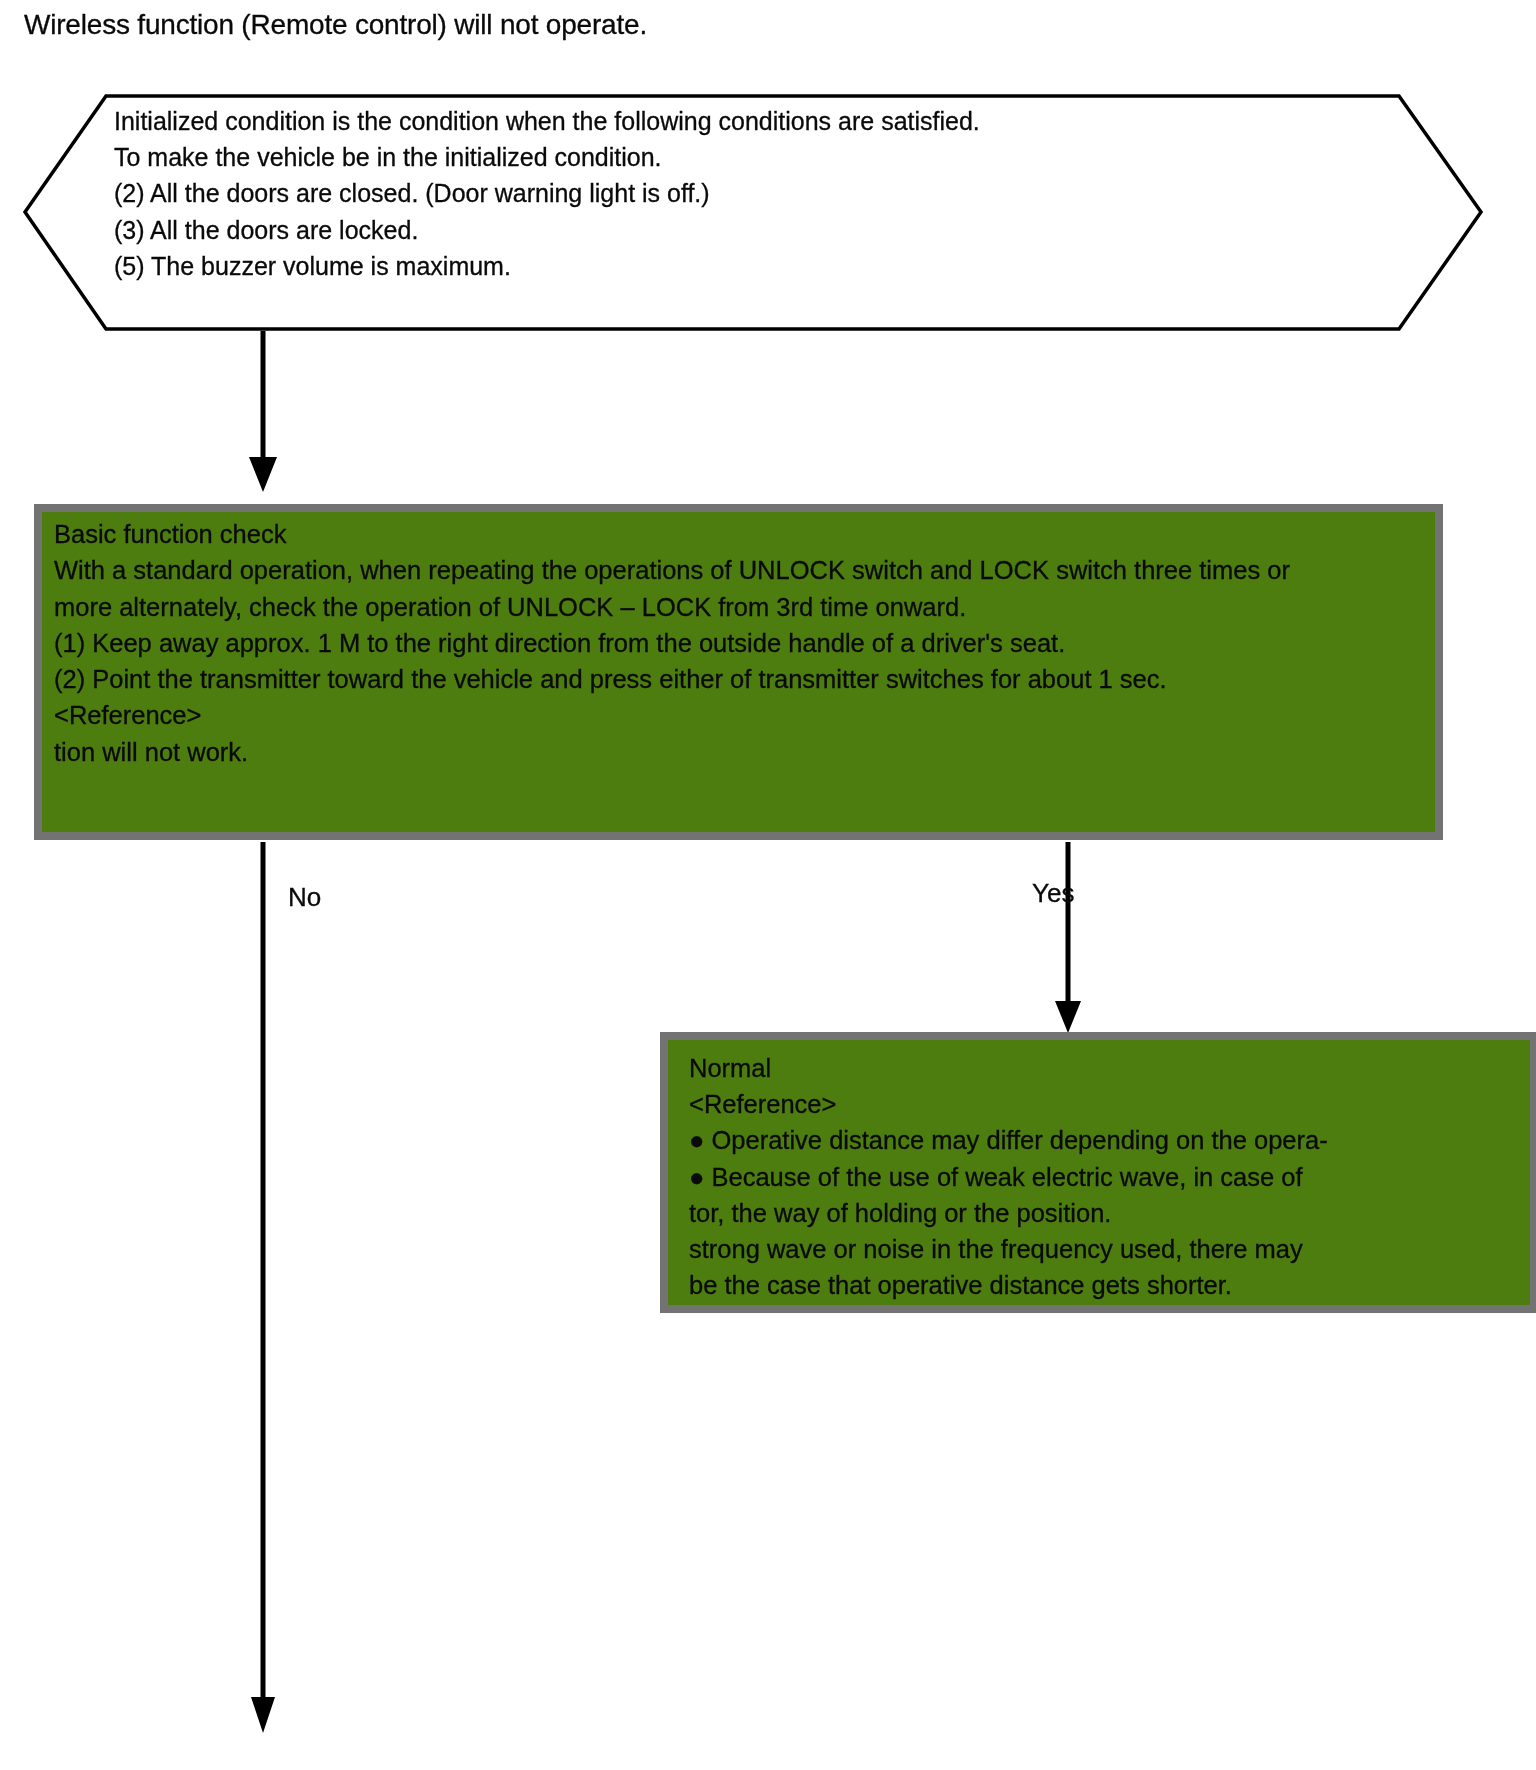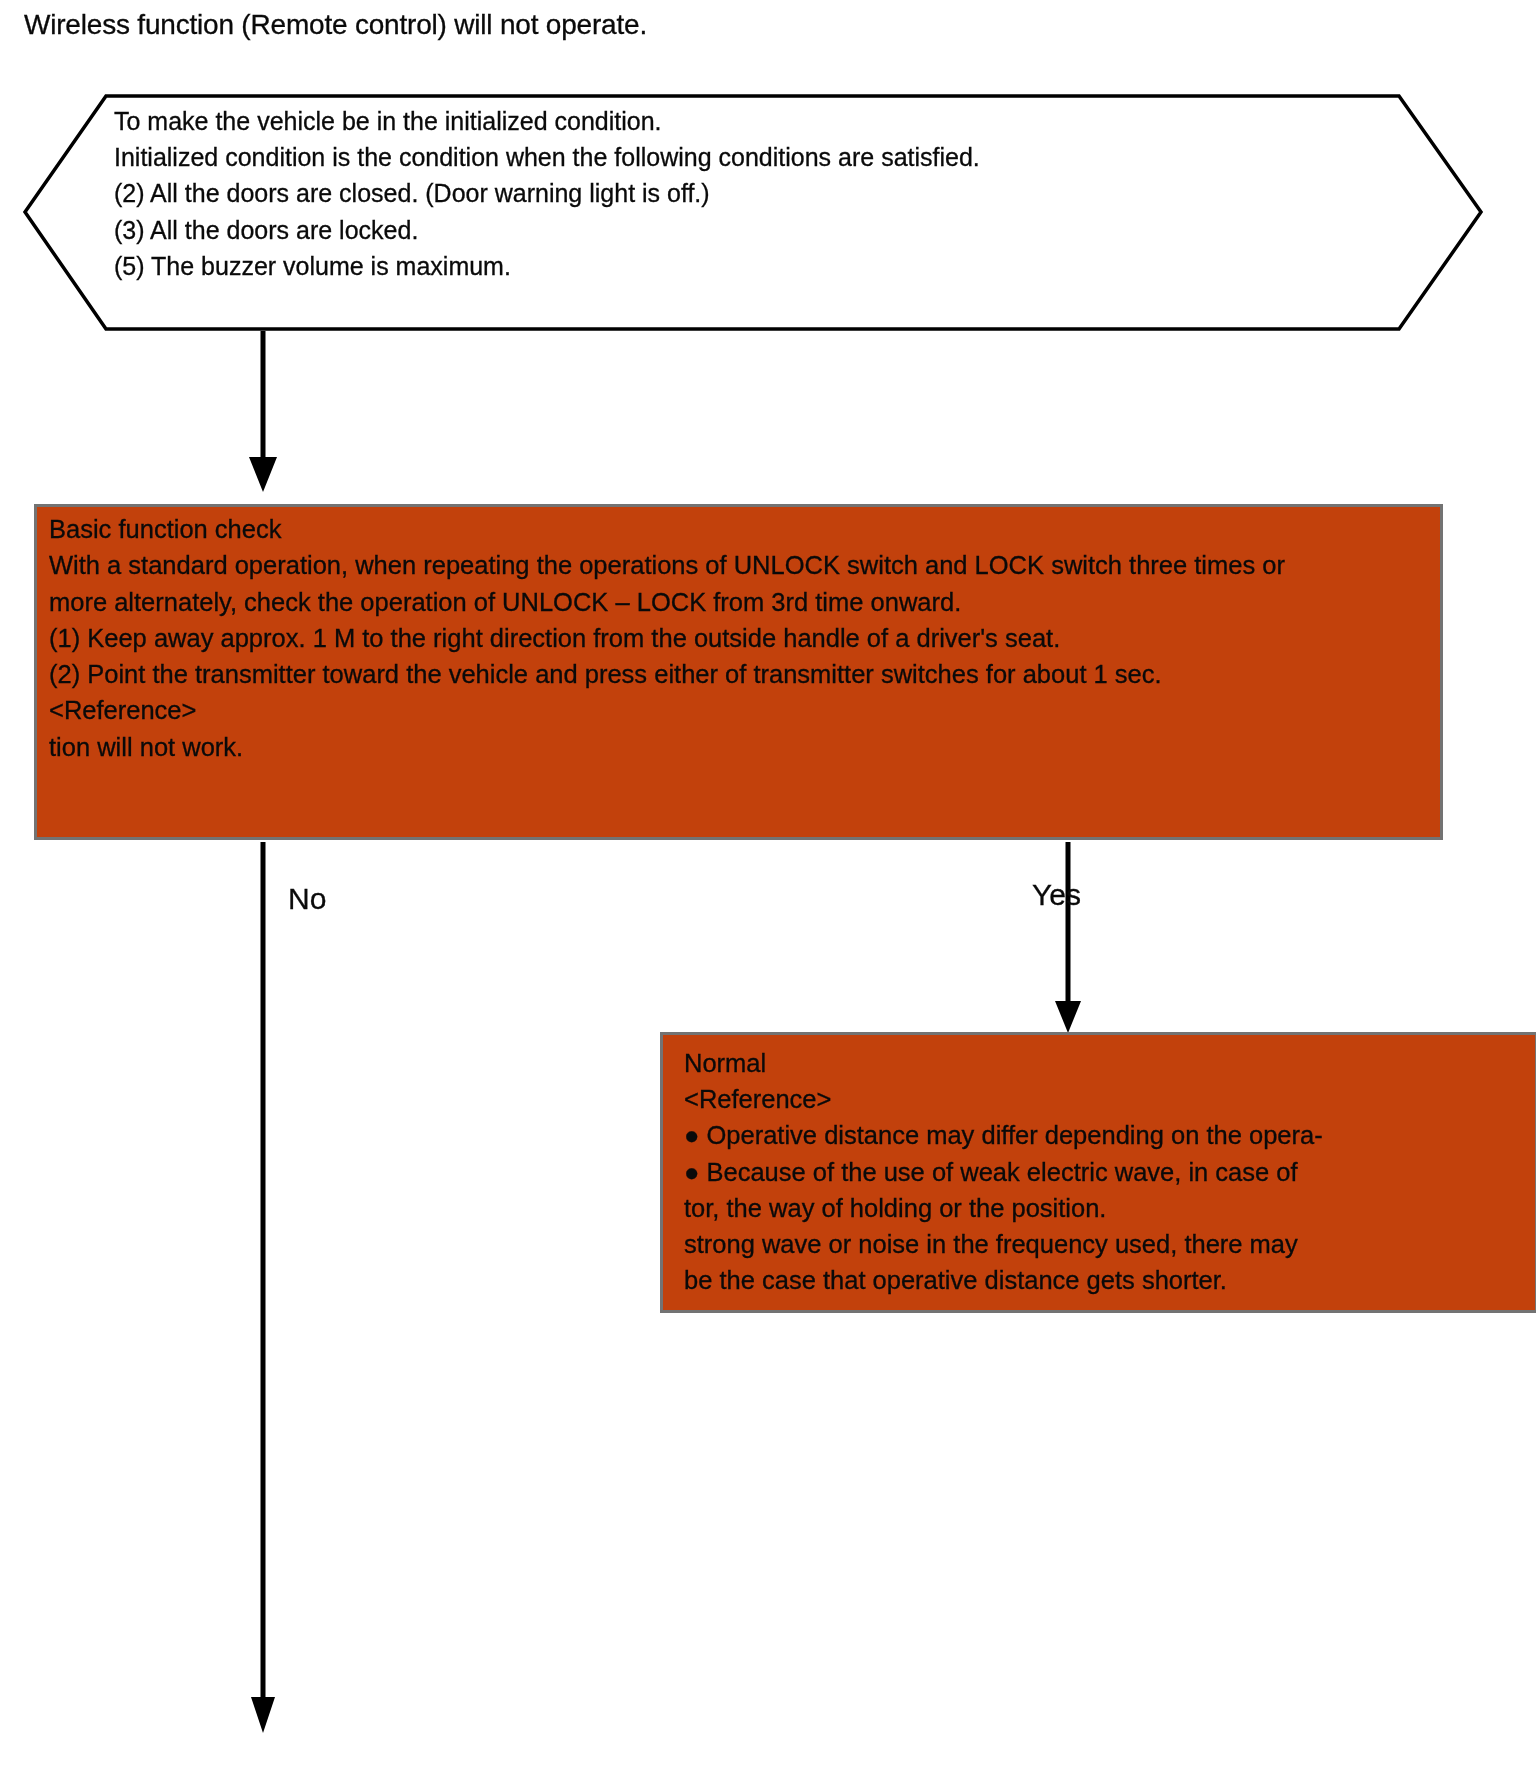--- a/index.html
+++ b/index.html
@@ -28,39 +28,39 @@
   }
   .hex-text {
     position: absolute;
     left: 114px; top: 103px;
     font-size: 25px;
     line-height: 36.2px;
   }
   .hex-text div, .flow-box div { white-space: nowrap; }
   .flow-box {
     position: absolute;
-    border: 3px solid #737373;
-    background: #c2410c;
+    border: 8px solid #737373;
+    background: #4d7c0f;
     font-size: 25.5px;
   }
   .box-basic {
     left: 34px; top: 504px;
     width: 1409px; height: 336px;
     padding: 4px 14px 0 12px;
     line-height: 36.3px;
   }
   .box-normal {
     left: 660px; top: 1032px;
     width: 878px; height: 281px;
     padding: 10px 14px 0 21px;
     line-height: 36.2px;
   }
   .branch-label {
     position: absolute;
-    font-size: 30px;
+    font-size: 26px;
     white-space: nowrap;
   }
   .label-no  { left: 288px; top: 882px; }
   .label-yes { left: 1032px; top: 878px; }
 </style>
 </head>
 <body>
 
 <div class="page">
 
@@ -70,22 +70,22 @@
     <polygon points="249,457 277,457 263,492" fill="#000000"></polygon>
     <line x1="263" y1="842" x2="263" y2="1700" stroke="#000000" stroke-width="5"></line>
     <polygon points="251,1697 275,1697 263,1733" fill="#000000"></polygon>
     <line x1="1068" y1="842" x2="1068" y2="1004" stroke="#000000" stroke-width="5"></line>
     <polygon points="1055,1001 1081,1001 1068,1033" fill="#000000"></polygon>
   </svg>
 
   <div class="title">Wireless function (Remote control) will not operate.</div>
 
   <div class="hex-text">
+    <div>Initialized condition is the condition when the following conditions are satisfied.</div>
     <div>To make the vehicle be in the initialized condition.</div>
-    <div>Initialized condition is the condition when the following conditions are satisfied.</div>
     <div>(2) All the doors are closed. (Door warning light is off.)</div>
     <div>(3) All the doors are locked.</div>
     <div>(5) The buzzer volume is maximum.</div>
   </div>
 
   <div class="flow-box box-basic">
     <div>Basic function check</div>
     <div>With a standard operation, when repeating the operations of UNLOCK switch and LOCK switch three times or</div>
     <div>more alternately, check the operation of UNLOCK – LOCK from 3rd time onward.</div>
     <div>(1) Keep away approx. 1 M to the right direction from the outside handle of a driver's seat.</div>

